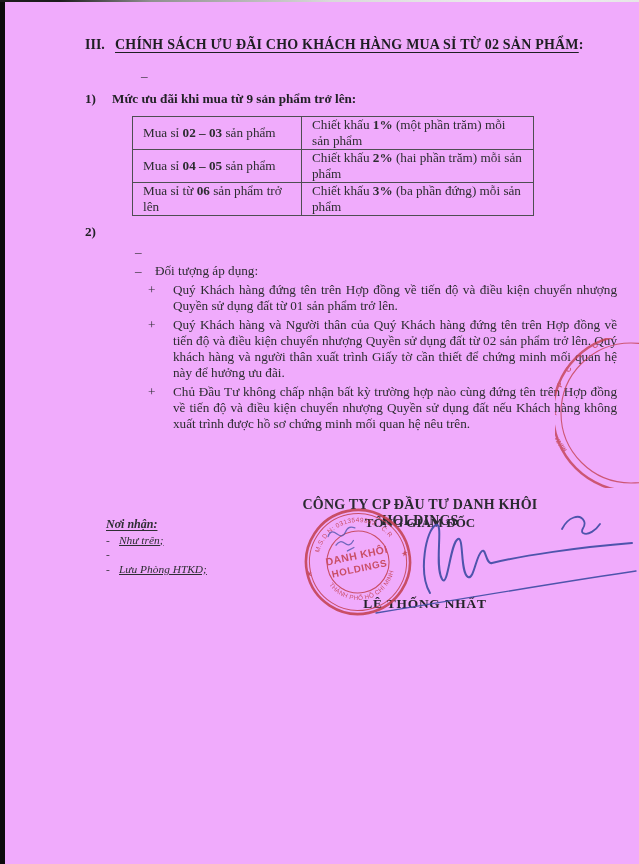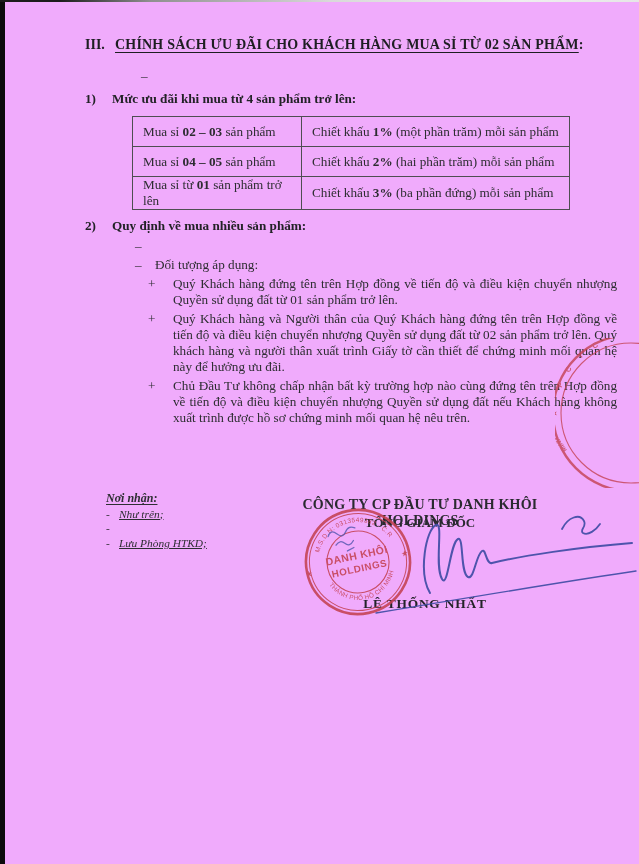--- a/index.html
+++ b/index.html
@@ -29,41 +29,41 @@
   .p-rule .m{margin-left:50px;width:20px;}
   .p-rule{margin-top:4px;}
   .p-target{margin-top:3px;}
   .p-target .m{margin-left:50px;width:20px;}
 
   .num-head{display:flex;font-weight:bold;color:#222226;}
   .num-head .m{width:27px;flex:none;}
   .h1{margin-top:7px;}
   .h2{margin-top:8px;}
 
-  table.disc{border-collapse:collapse;margin:9px 0 4px 47px;width:438px;}
+  table.disc{border-collapse:collapse;margin:9px 0 4px 47px;width:402px;}
   table.disc td{border:1.4px solid #4e4e52;height:29px;padding:0 8px 0 10px;font-size:13.2px;}
   table.disc td.c1{width:150px;}
   .bseg{font-weight:bold;}
 
   .plus-item{display:flex;text-align:justify;margin-top:3px;}
   .plus-item .m{margin-left:63px;width:25px;flex:none;}
 
   
   .sig-company{position:absolute;left:281px;top:497px;width:278px;text-align:center;
     font-weight:bold;font-size:14px;color:#2a2a30;letter-spacing:.2px;}
   .sig-title{position:absolute;left:281px;top:515px;width:278px;text-align:center;
     font-weight:bold;font-size:13px;color:#2a2a30;}
   .sig-name{position:absolute;left:300px;top:596px;width:250px;text-align:center;
     font-weight:bold;font-size:13.4px;letter-spacing:.8px;color:#232328;}
 
   .sig-art{position:absolute;left:280px;top:495px;width:359px;height:130px;pointer-events:none;}
   .edge-stamp{position:absolute;left:555px;top:338px;width:84px;height:150px;pointer-events:none;}
 
   
-  .recips{position:absolute;left:106px;top:491px;width:140px;font-style:italic;color:#2e2e33;}
+  .recips{position:absolute;left:106px;top:517px;width:140px;font-style:italic;color:#2e2e33;}
   .recips .label{font-weight:bold;font-size:12px;text-decoration:underline;text-underline-offset:2px;}
   .recip-item{display:flex;font-size:11.4px;line-height:13.2px;margin-top:1.5px;}
   .recip-item .m{width:13px;flex:none;}
   .recip-item .t{width:113px;text-decoration:underline;}
 
   .stamp-red{stroke:#c44252;fill:none;}
   .stamp-red-t{fill:#c44252;font-family:"Liberation Sans","DejaVu Sans",sans-serif;}
   .ink{stroke:#4650a8;fill:none;stroke-linecap:round;stroke-linejoin:round;}
 </style>
 </head>
@@ -82,43 +82,42 @@
         <span class="t">CHÍNH SÁCH ƯU ĐÃI CHO KHÁCH HÀNG MUA SỈ TỪ 02 SẢN PHẨM</span><span>:</span>
       </span>
     </div>
 
     <div class="dash-item p-intro">
       <span class="m">–</span>
     </div>
 
     <div class="num-head h1">
       <span class="m">1)</span>
-      <span>Mức ưu đãi khi mua từ 4 sản phẩm trở lên:</span>
+      <span>Mức ưu đãi khi mua từ 9 sản phẩm trở lên:</span>
     </div>
 
     <table class="disc">
       <tbody>
         <tr>
           <td class="c1"><span>Mua sỉ </span><span class="bseg">02 – 03</span><span> sản phẩm</span></td>
           <td><span>Chiết khấu </span><span class="bseg">1%</span><span> (một phần trăm) mỗi sản phẩm</span></td>
         </tr>
         <tr>
           <td class="c1"><span>Mua sỉ </span><span class="bseg">04 – 05</span><span> sản phẩm</span></td>
           <td><span>Chiết khấu </span><span class="bseg">2%</span><span> (hai phần trăm) mỗi sản phẩm</span></td>
         </tr>
         <tr>
-          <td class="c1"><span>Mua sỉ từ </span><span class="bseg">01</span><span> sản phẩm trở lên</span></td>
+          <td class="c1"><span>Mua sỉ từ </span><span class="bseg">06</span><span> sản phẩm trở lên</span></td>
           <td><span>Chiết khấu </span><span class="bseg">3%</span><span> (ba phần đứng) mỗi sản phẩm</span></td>
         </tr>
       </tbody>
     </table>
 
     <div class="num-head h2">
       <span class="m">2)</span>
-      <span>Quy định về mua nhiều sản phẩm:</span>
     </div>
 
     <div class="dash-item p-rule">
       <span class="m">–</span>
     </div>
 
     <div class="dash-item p-target">
       <span class="m">–</span>
       <div>Đối tượng áp dụng:</div>
     </div>

